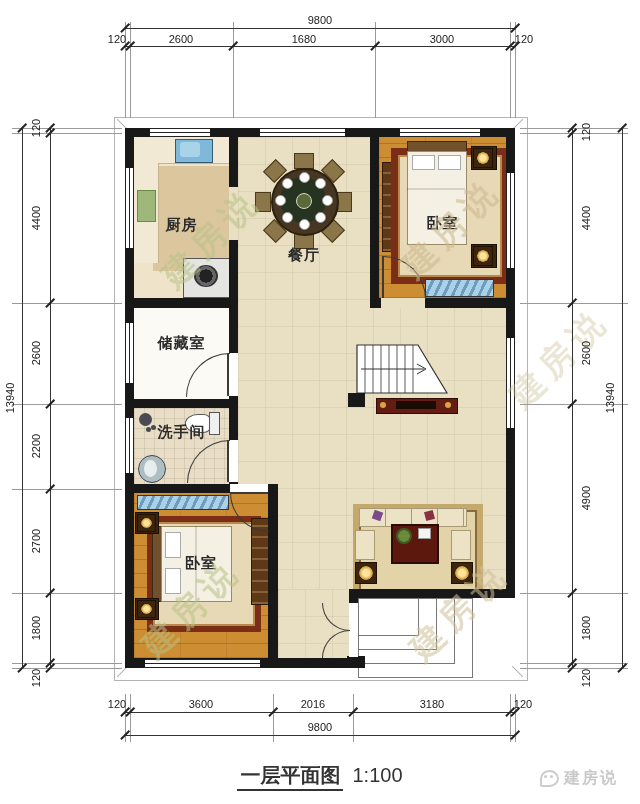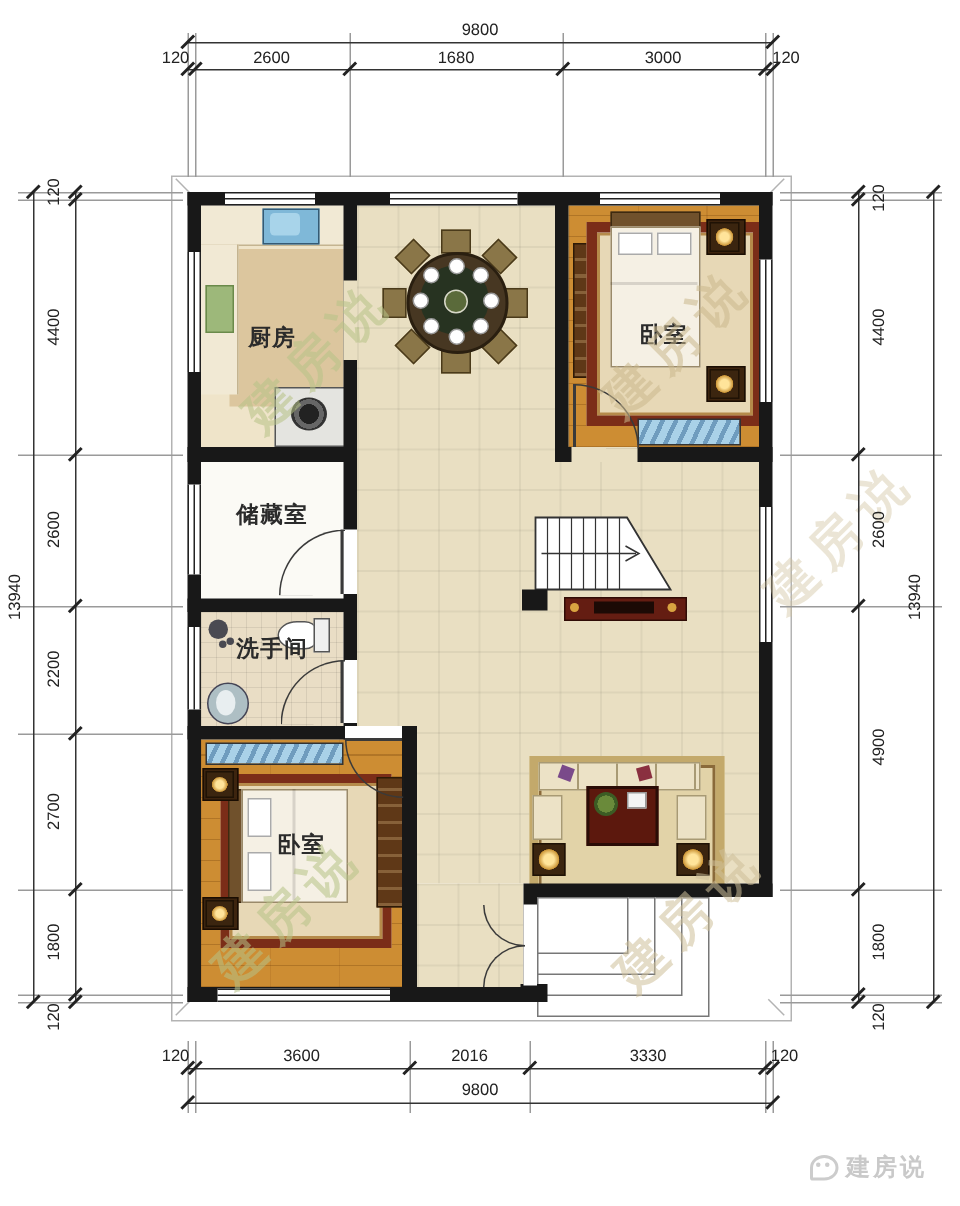--- a/index.html
+++ b/index.html
@@ -199,20 +199,21 @@
   <div class="arc a-tl" style="left:61px;top:225px;width:43px;height:43px"></div>
   <div class="leaf" style="left:102px;top:225px;width:2px;height:43px"></div>
   <div class="arc a-tl" style="left:62px;top:312px;width:42px;height:42px"></div>
   <div class="leaf" style="left:102px;top:312px;width:2px;height:42px"></div>
   <div class="arc a-bl" style="left:105px;top:365px;width:38px;height:38px"></div>
   <div class="leaf" style="left:105px;top:364px;width:38px;height:2px"></div>
   <div class="arc a-bl" style="left:197px;top:475px;width:27px;height:27px"></div>
   <div class="arc a-tl" style="left:197px;top:502px;width:27px;height:27px"></div>
 
   <div class="rlbl" style="left:9px;top:88px;width:95px"><span>厨房</span></div>
+  <div class="rlbl" style="left:113px;top:118px;width:132px"><span>餐厅</span></div>
   <div class="rlbl" style="left:254px;top:86px;width:127px"><span>卧室</span></div>
   <div class="rlbl" style="left:9px;top:206px;width:95px"><span>储藏室</span></div>
   <div class="rlbl" style="left:9px;top:295px;width:95px"><span>洗手间</span></div>
   <div class="rlbl" style="left:9px;top:426px;width:134px"><span>卧室</span></div>
 </div>
 
 <div class="wm" style="left:150px;top:215px;color:#b7c387">建房说</div>
 <div class="wm" style="left:390px;top:205px;color:#cbb98d">建房说</div>
 <div class="wm" style="left:498px;top:335px;color:#cfc09a;opacity:.4">建房说</div>
 <div class="wm" style="left:130px;top:585px;color:#b7c387">建房说</div>
@@ -250,21 +251,21 @@
 <div class="dl" style="left:125px;top:712px;width:390px;height:1px"></div>
 <i class="tk" style="left:119px;top:711px"></i>
 <i class="tk" style="left:124px;top:711px"></i>
 <i class="tk" style="left:267px;top:711px"></i>
 <i class="tk" style="left:347px;top:711px"></i>
 <i class="tk" style="left:504px;top:711px"></i>
 <i class="tk" style="left:509px;top:711px"></i>
 <div class="dt" style="left:102px;top:698px;width:30px">120</div>
 <div class="dt" style="left:176px;top:698px;width:50px">3600</div>
 <div class="dt" style="left:288px;top:698px;width:50px">2016</div>
-<div class="dt" style="left:407px;top:698px;width:50px">3330</div>
+<div class="dt" style="left:407px;top:698px;width:50px">3180</div>
 <div class="dt" style="left:508px;top:698px;width:30px">120</div>
 <div class="dl" style="left:125px;top:735px;width:390px;height:1px"></div>
 <i class="tk" style="left:119px;top:734px"></i>
 <i class="tk" style="left:509px;top:734px"></i>
 <div class="dt" style="left:290px;top:721px;width:60px">9800</div>
 
 <div class="xh" style="left:12px;top:128px;width:110px"></div>
 <div class="xh" style="left:12px;top:133px;width:110px"></div>
 <div class="xh" style="left:12px;top:303px;width:110px"></div>
 <div class="xh" style="left:12px;top:404px;width:110px"></div>
@@ -312,18 +313,21 @@
 <div class="dtv" style="left:564px;top:212px">4400</div>
 <div class="dtv" style="left:564px;top:347px">2600</div>
 <div class="dtv" style="left:564px;top:492px">4900</div>
 <div class="dtv" style="left:564px;top:622px">1800</div>
 <div class="dtv" style="left:564px;top:672px">120</div>
 <div class="dl" style="left:622px;top:128px;width:1px;height:540px"></div>
 <i class="tk" style="left:616px;top:127px"></i>
 <i class="tk" style="left:616px;top:667px"></i>
 <div class="dtv" style="left:588px;top:392px">13940</div>
 
+<div id="title-row">
+  <span id="title-main">一层平面图</span><span id="title-scale">1:100</span>
+</div>
 <div id="logo">
   <span class="lgc"></span>
   <span class="txt">建房说</span>
 </div>
 
 </div>
 
 </body></html>

